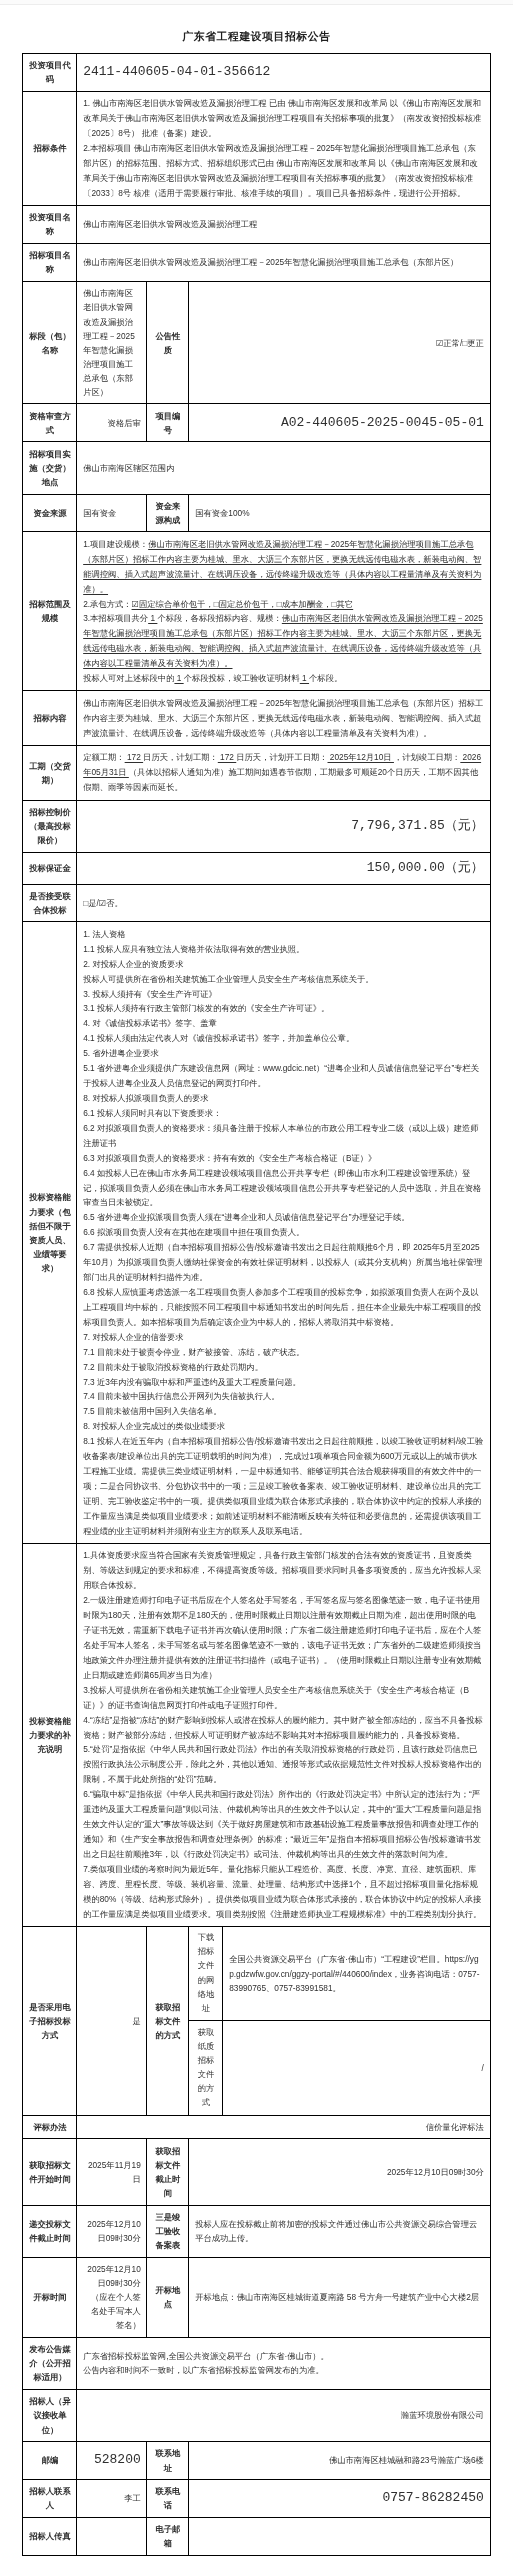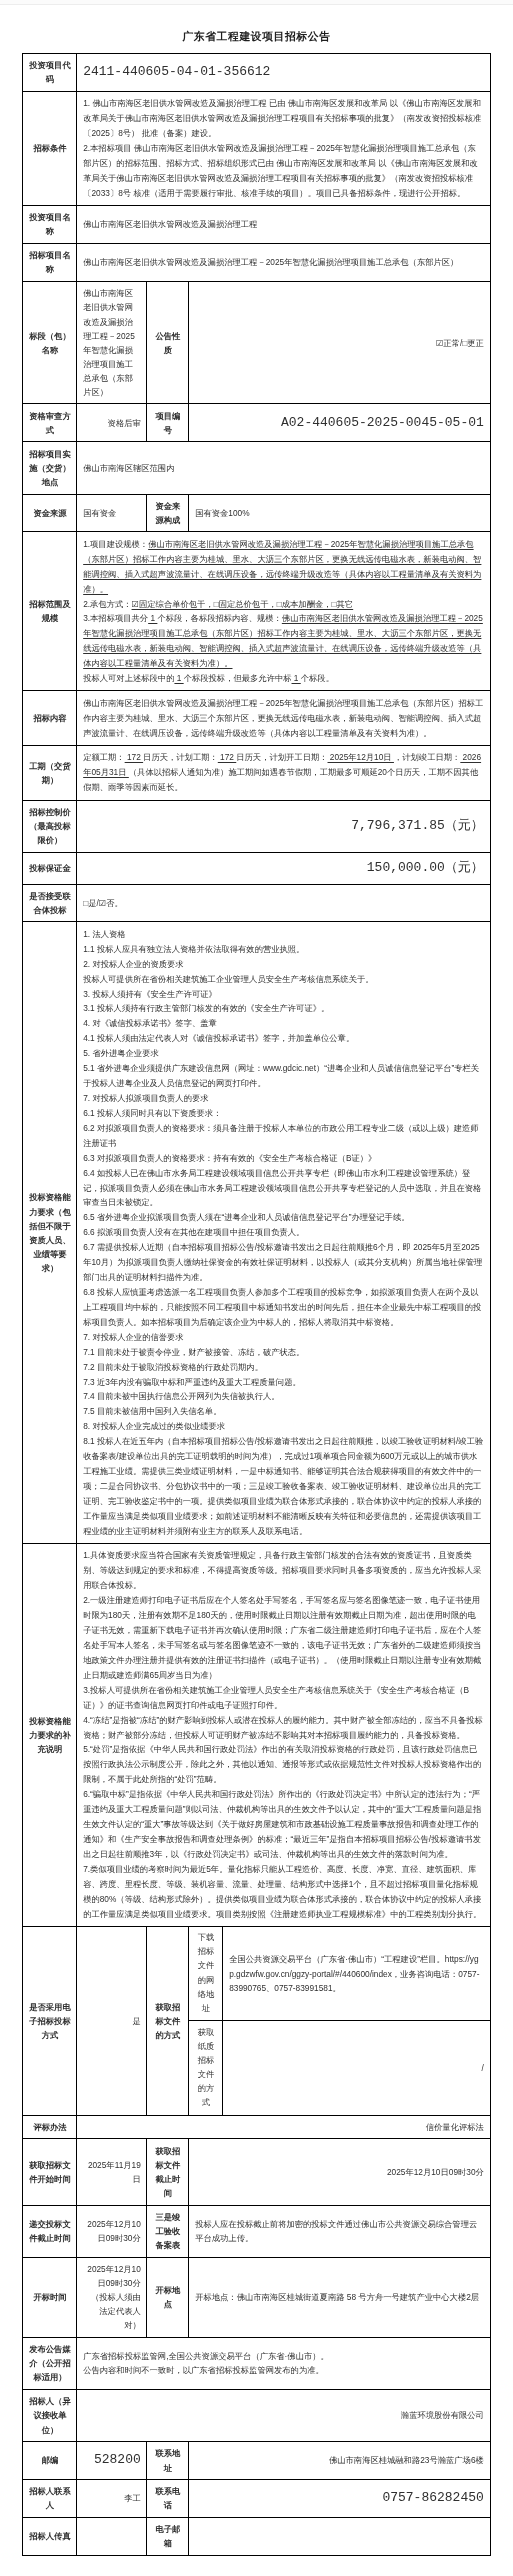--- a/index.html
+++ b/index.html
@@ -87,21 +87,21 @@
       <td class="lab">资金来源构成</td>
       <td colspan="2">国有资金100%</td>
     </tr>
 
     <tr>
       <td class="lab">招标范围及规模</td>
       <td colspan="4">
             <p class="para"><span>1.项目建设规模：</span><span class="u">佛山市南海区老旧供水管网改造及漏损治理工程－2025年智慧化漏损治理项目施工总承包（东部片区）招标工作内容主要为桂城、里水、大沥三个东部片区，更换无线远传电磁水表，新装电动阀、智能调控阀、插入式超声波流量计、在线调压设备，远传终端升级改造等（具体内容以工程量清单及有关资料为准）。</span></p>
             <p class="para"><span>2.承包方式：</span><span class="u">☑固定综合单价包干，□固定总价包干，□成本加酬金，□其它</span></p>
             <p class="para"><span>3.本招标项目共分</span><span class="u"> 1 </span><span>个标段，各标段招标内容、规模：</span><span class="u">佛山市南海区老旧供水管网改造及漏损治理工程－2025年智慧化漏损治理项目施工总承包（东部片区）招标工作内容主要为桂城、里水、大沥三个东部片区，更换无线远传电磁水表，新装电动阀、智能调控阀、插入式超声波流量计、在线调压设备，远传终端升级改造等（具体内容以工程量清单及有关资料为准）。</span></p>
-            <p class="para"><span>投标人可对上述标段中的</span><span class="u"> 1 </span><span>个标段投标，但最多允许中标</span><span class="u"> 1 </span><span>个标段。</span></p>
+            <p class="para"><span>投标人可对上述标段中的</span><span class="u"> 1 </span><span>个标段投标，竣工验收证明材料</span><span class="u"> 1 </span><span>个标段。</span></p>
           </td>
     </tr>
 
     <tr>
       <td class="lab">招标内容</td>
       <td colspan="4">
             <p class="para"><span>佛山市南海区老旧供水管网改造及漏损治理工程－2025年智慧化漏损治理项目施工总承包（东部片区）招标工作内容主要为桂城、里水、大沥三个东部片区，更换无线远传电磁水表，新装电动阀、智能调控阀、插入式超声波流量计、在线调压设备，远传终端升级改造等（具体内容以工程量清单及有关资料为准）。</span></p>
           </td>
     </tr>
 
@@ -133,21 +133,21 @@
             <p class="para"><span>1. 法人资格</span></p>
             <p class="para"><span>1.1 投标人应具有独立法人资格并依法取得有效的营业执照。</span></p>
             <p class="para"><span>2. 对投标人企业的资质要求</span></p>
             <p class="para"><span>投标人可提供所在省份相关建筑施工企业管理人员安全生产考核信息系统关于。</span></p>
             <p class="para"><span>3. 投标人须持有《安全生产许可证》</span></p>
             <p class="para"><span>3.1 投标人须持有行政主管部门核发的有效的《安全生产许可证》。</span></p>
             <p class="para"><span>4. 对《诚信投标承诺书》签字、盖章</span></p>
             <p class="para"><span>4.1 投标人须由法定代表人对《诚信投标承诺书》签字，并加盖单位公章。</span></p>
             <p class="para"><span>5. 省外进粤企业要求</span></p>
             <p class="para"><span>5.1 省外进粤企业须提供广东建设信息网（网址：www.gdcic.net）“进粤企业和人员诚信信息登记平台”专栏关于投标人进粤企业及人员信息登记的网页打印件。</span></p>
-            <p class="para"><span>7. 对投标人拟派项目负责人的要求</span></p>
+            <p class="para"><span>8. 对投标人拟派项目负责人的要求</span></p>
             <p class="para"><span>6.1 投标人须同时具有以下资质要求：</span></p>
             <p class="para"><span>6.2 对拟派项目负责人的资格要求：须具备注册于投标人本单位的市政公用工程专业二级（或以上级）建造师注册证书</span></p>
             <p class="para"><span>6.3 对拟派项目负责人的资格要求：持有有效的《安全生产考核合格证（B证）》</span></p>
             <p class="para"><span>6.4 如投标人已在佛山市水务局工程建设领域项目信息公开共享专栏（即佛山市水利工程建设管理系统）登记，拟派项目负责人必须在佛山市水务局工程建设领域项目信息公开共享专栏登记的人员中选取，并且在资格审查当日未被锁定。</span></p>
             <p class="para"><span>6.5 省外进粤企业拟派项目负责人须在“进粤企业和人员诚信信息登记平台”办理登记手续。</span></p>
             <p class="para"><span>6.6 拟派项目负责人没有在其他在建项目中担任项目负责人。</span></p>
             <p class="para"><span>6.7 需提供投标人近期（自本招标项目招标公告/投标邀请书发出之日起往前顺推6个月，即 2025年5月至2025年10月）为拟派项目负责人缴纳社保资金的有效社保证明材料，以投标人（或其分支机构）所属当地社保管理部门出具的证明材料扫描件为准。</span></p>
             <p class="para"><span>6.8 投标人应慎重考虑选派一名工程项目负责人参加多个工程项目的投标竞争，如拟派项目负责人在两个及以上工程项目均中标的，只能按照不同工程项目中标通知书发出的时间先后，担任本企业最先中标工程项目的投标项目负责人。如本招标项目为后确定该企业为中标人的，招标人将取消其中标资格。</span></p>
             <p class="para"><span>7. 对投标人企业的信誉要求</span></p>
             <p class="para"><span>7.1 目前未处于被责令停业，财产被接管、冻结，破产状态。</span></p>
@@ -199,21 +199,21 @@
 
     <tr>
       <td class="lab">递交投标文件截止时间</td>
       <td class="ctr">2025年12月10日09时30分</td>
       <td class="lab">三是竣工验收备案表</td>
       <td colspan="2">投标人应在投标截止前将加密的投标文件通过佛山市公共资源交易综合管理云平台成功上传。</td>
     </tr>
 
     <tr>
       <td class="lab">开标时间</td>
-      <td class="ctr">2025年12月10日09时30分（投标人须由法定代表人对）</td>
+      <td class="ctr">2025年12月10日09时30分（应在个人签名处手写本人签名）</td>
       <td class="lab">开标地点</td>
       <td colspan="2">开标地点：佛山市南海区桂城街道夏南路 58 号方舟一号建筑产业中心大楼2层</td>
     </tr>
 
     <tr>
       <td class="lab">发布公告媒介（公开招标适用）</td>
       <td colspan="4">
             <p class="para"><span>广东省招标投标监管网,全国公共资源交易平台（广东省·佛山市）。</span></p>
             <p class="para"><span>公告内容和时间不一致时，以广东省招标投标监管网发布的为准。</span></p>
           </td>

